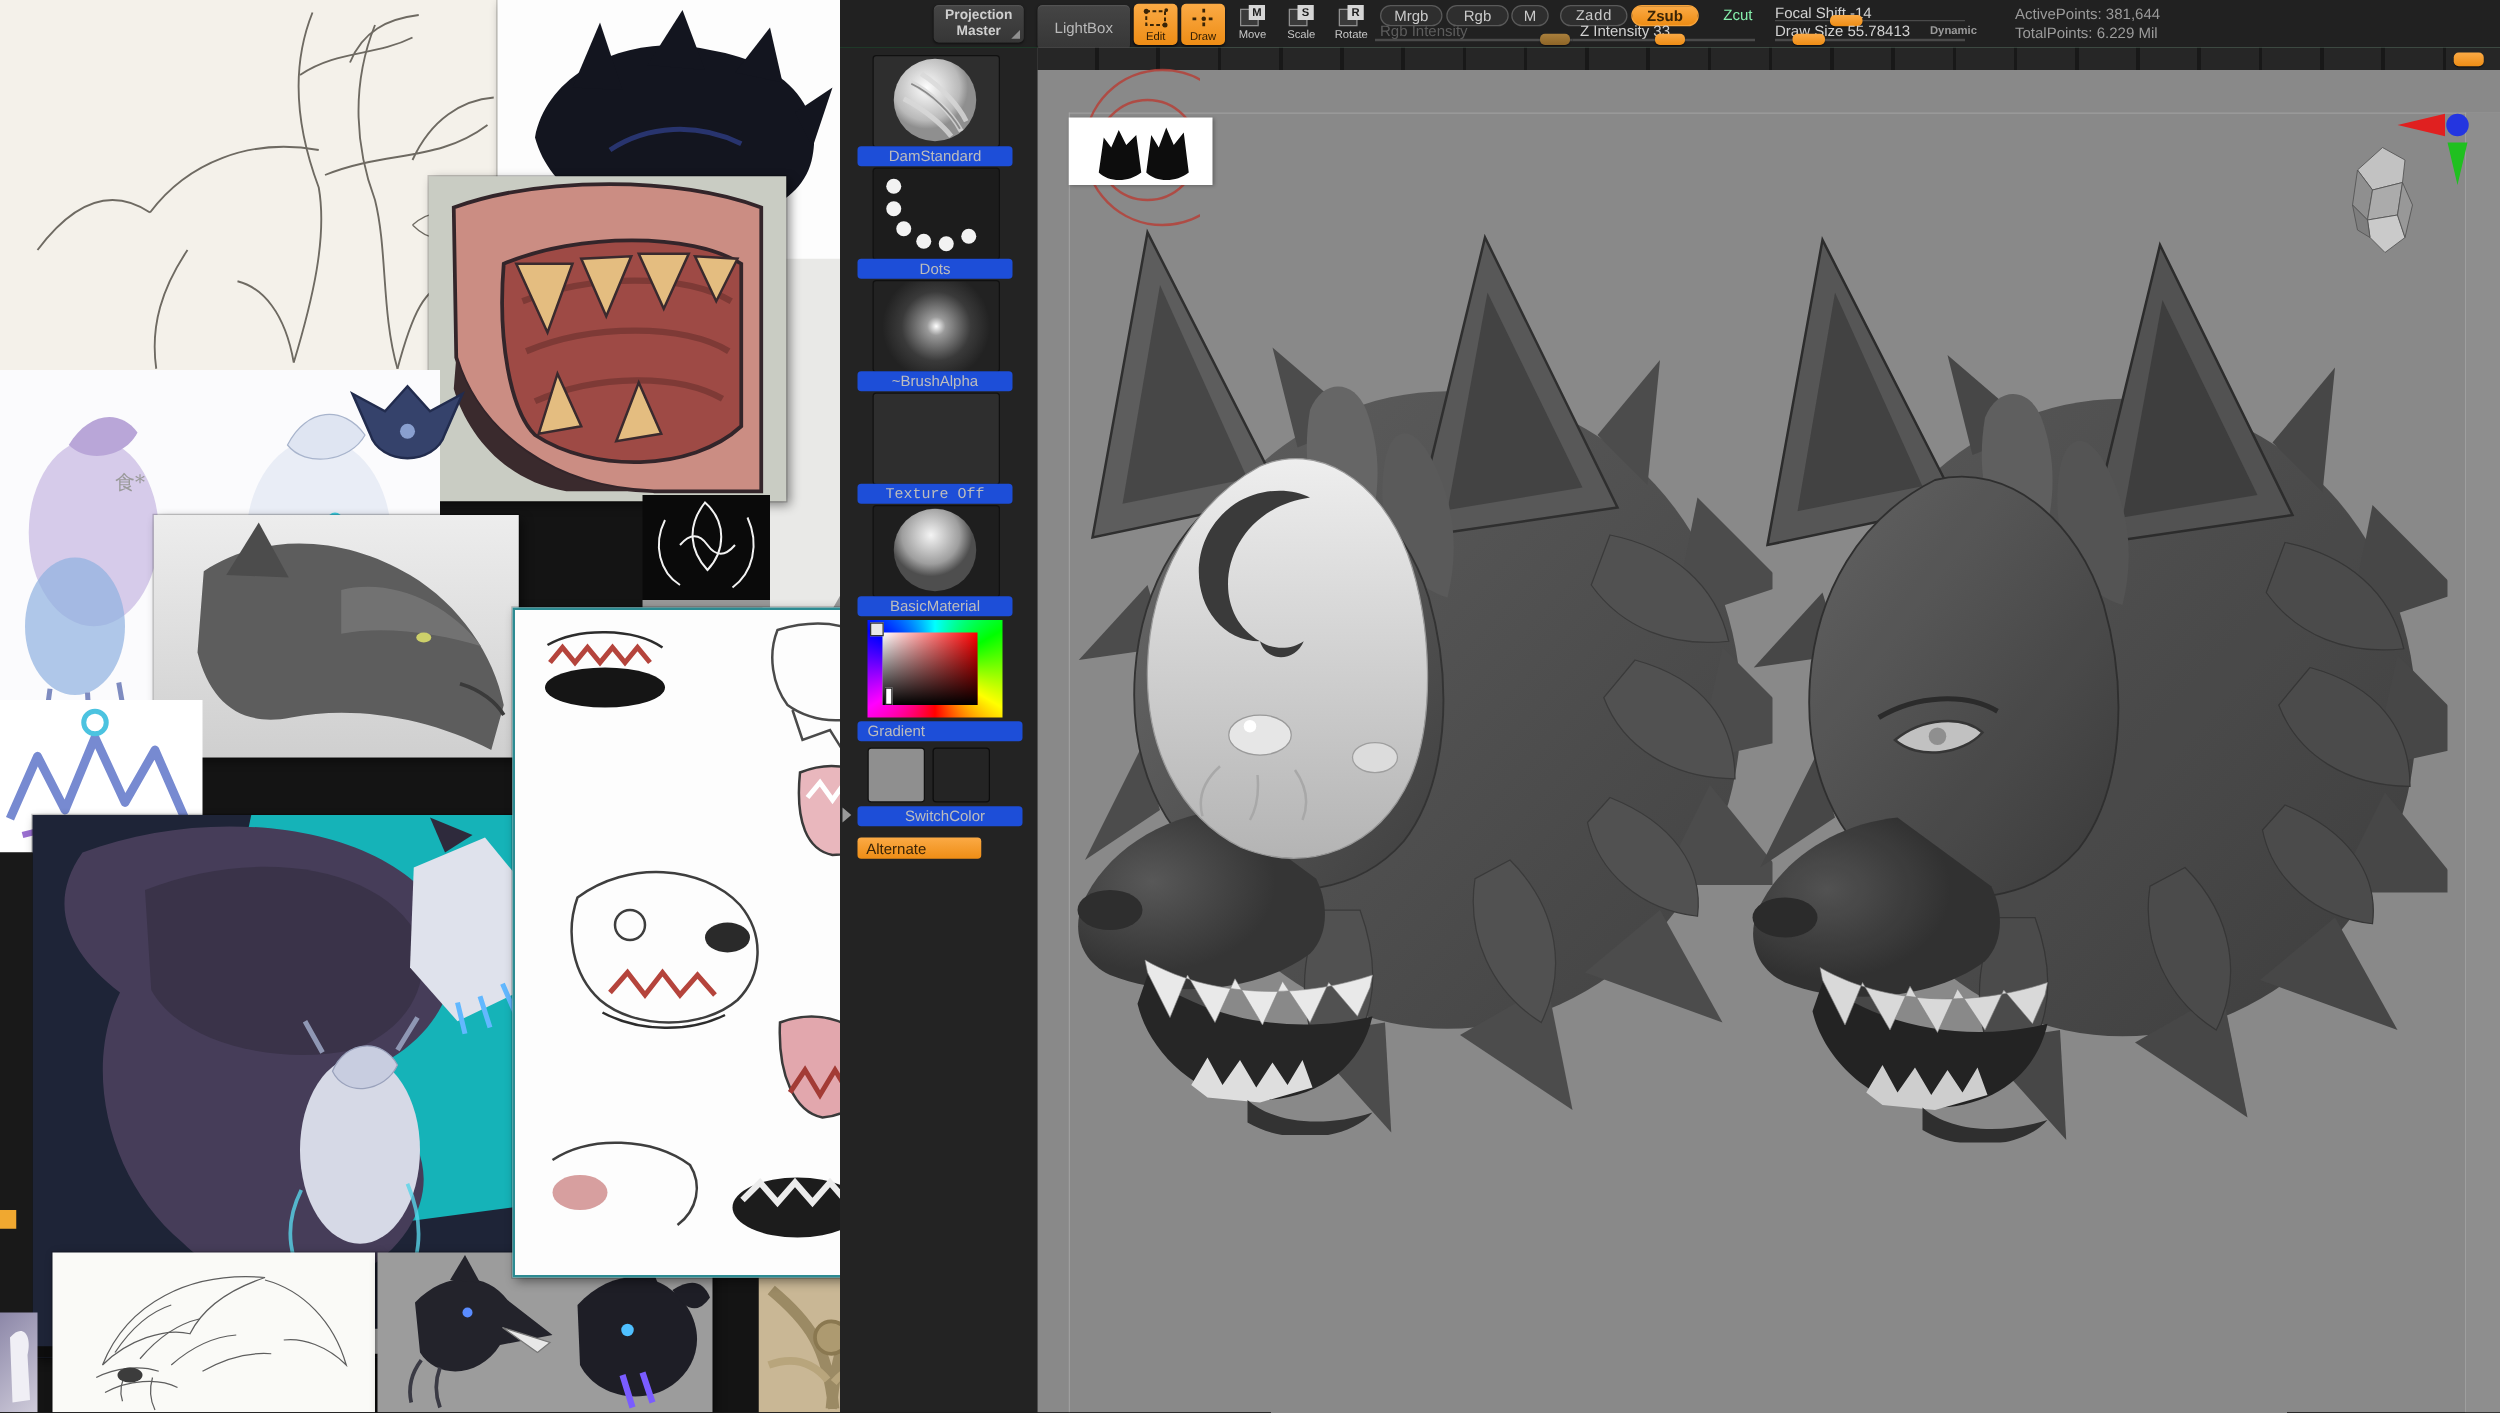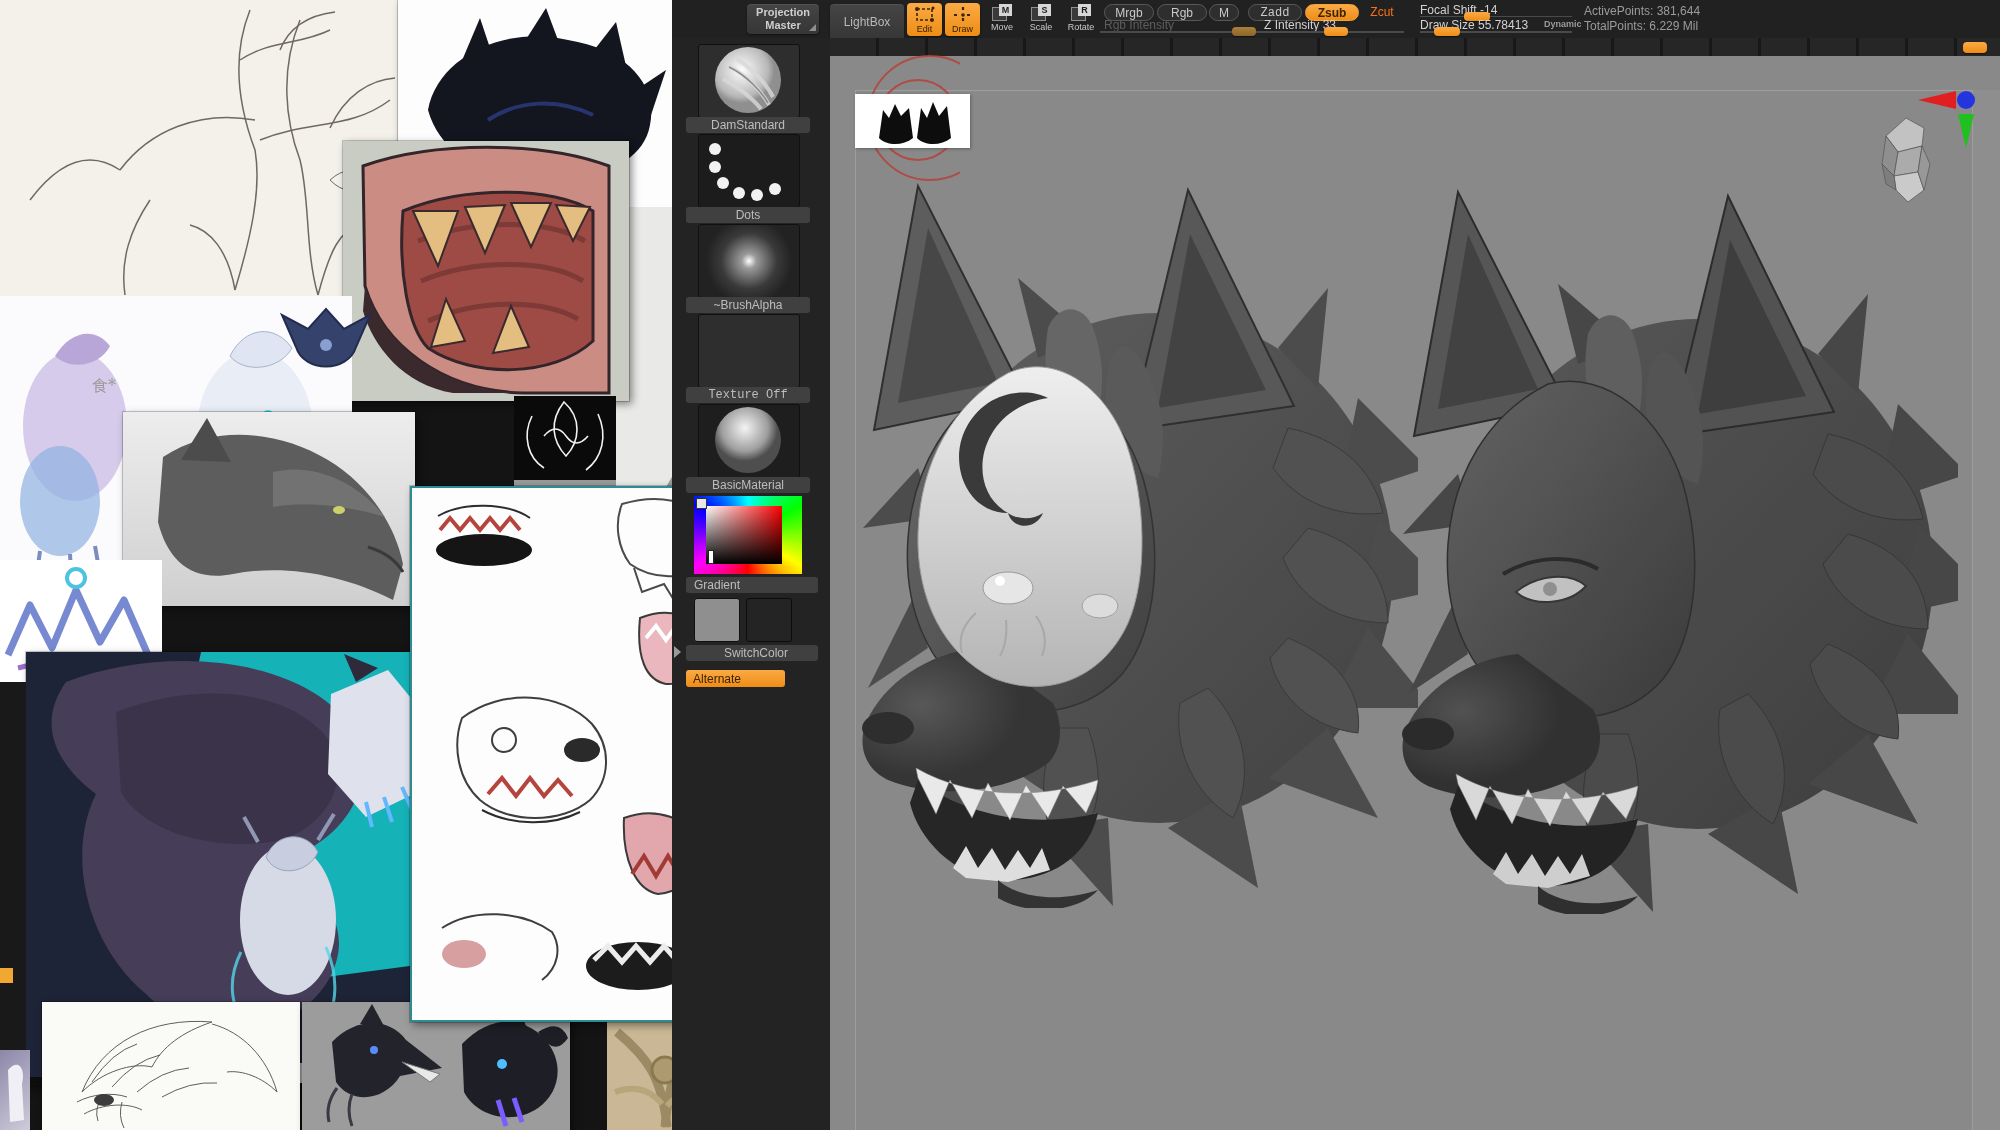--- a/index.html
+++ b/index.html
@@ -7,40 +7,40 @@
        font-family:"Liberation Sans",sans-serif;background:#121212;}
   .abs{position:absolute;}
   
   .topbar{left:672px;top:0;width:1328px;height:38px;background:#212121;border-bottom:2px solid #15803d;}
   .tb-btn{background:linear-gradient(#454545,#363636);border-radius:4px;color:#cfcfcf;
           display:flex;align-items:center;justify-content:center;text-align:center;
           font-size:11px;box-shadow:inset 0 1px 0 rgba(255,255,255,.07),0 1px 2px rgba(0,0,0,.5);}
   .tb-pill{background:#2e2e2e;border:1px solid #595959;border-radius:9px;color:#c9c9c9;
            display:flex;align-items:center;justify-content:center;font-size:12px;}
   .tb-pill.on{background:linear-gradient(#fbaa45,#ee8d15);border-color:#f7a33a;color:#3a2406;font-weight:bold;}
-  .tb-ghost{color:#f97316;font-size:12px;display:flex;align-items:center;justify-content:center;}
+  .tb-ghost{color:#86efac;font-size:12px;display:flex;align-items:center;justify-content:flex-end;}
   .icon-btn{border-radius:4px;display:flex;flex-direction:column;align-items:center;justify-content:flex-end;
             font-size:9px;color:#2e1c04;}
   .icon-btn.on{background:linear-gradient(#fbaa45,#ee8d15);box-shadow:0 1px 2px rgba(0,0,0,.6);}
   .tool-mini{display:flex;flex-direction:column;align-items:center;font-size:9px;color:#c9c9c9;}
   .badge-ico{position:relative;width:20px;height:17px;margin-bottom:1px;}
   .badge-ico::before{content:"";position:absolute;left:0;bottom:0;width:13px;height:12px;border:1px solid #8f8f8f;background:#3a3a3a;}
   .badge-chip{position:absolute;right:0;top:0;width:13px;height:12px;background:#d6d6d6;color:#1d1d1d;
               font-size:9px;font-weight:bold;display:flex;align-items:center;justify-content:center;}
   .slider-label{font-size:12px;color:#d2d2d2;white-space:nowrap;}
   .slider-label.dis{color:#5d5d5d;}
   .track{height:2px;background:#4a4a4a;}
   .handle{height:9px;border-radius:4px;background:linear-gradient(#fbaa45,#ee8d15);box-shadow:0 1px 1px rgba(0,0,0,.5);}
   .handle.dim{background:linear-gradient(#a97f3c,#8d6527);}
-  .status{font-size:12px;color:#9b9b9b;white-space:nowrap;}
+  .status{font-size:12px;color:#9b9b9b;white-space:nowrap;margin-left:28px;}
   
   .shelf{left:672px;top:38px;width:158px;height:1092px;background:#232323;border-right:1px solid #0d0d0d;}
   .thumb{position:absolute;left:26px;width:100px;background:#2e2e2e;border:1px solid #101010;border-radius:3px;overflow:hidden;}
   .shelf-label{position:absolute;left:14px;width:124px;text-align:center;font-size:12px;color:#bdbdbd;
-               background:#404040;border-radius:3px;padding:1px 0;}
+               background:#1d4ed8;border-radius:3px;padding:1px 0;}
   
   .canvas{left:830px;top:38px;width:1170px;height:1092px;background:#898989;}
   .divider-row{left:0;top:0;width:1170px;height:18px;
       background:repeating-linear-gradient(90deg,#262626 0 46px,#181818 46px 49px);}
   .doc-line{background:#a5a5a5;opacity:.75;}
   
   .collage{left:0;top:0;width:672px;height:1130px;background:#141414;overflow:hidden;}
   .ref{box-shadow:0 0 0 1px rgba(0,0,0,.2), 3px 3px 8px rgba(0,0,0,.45);overflow:hidden;}
   .handwrite{font-family:"DejaVu Serif",serif;font-style:italic;color:#8a8a8a;font-size:13px;letter-spacing:2px;}
 </style>

